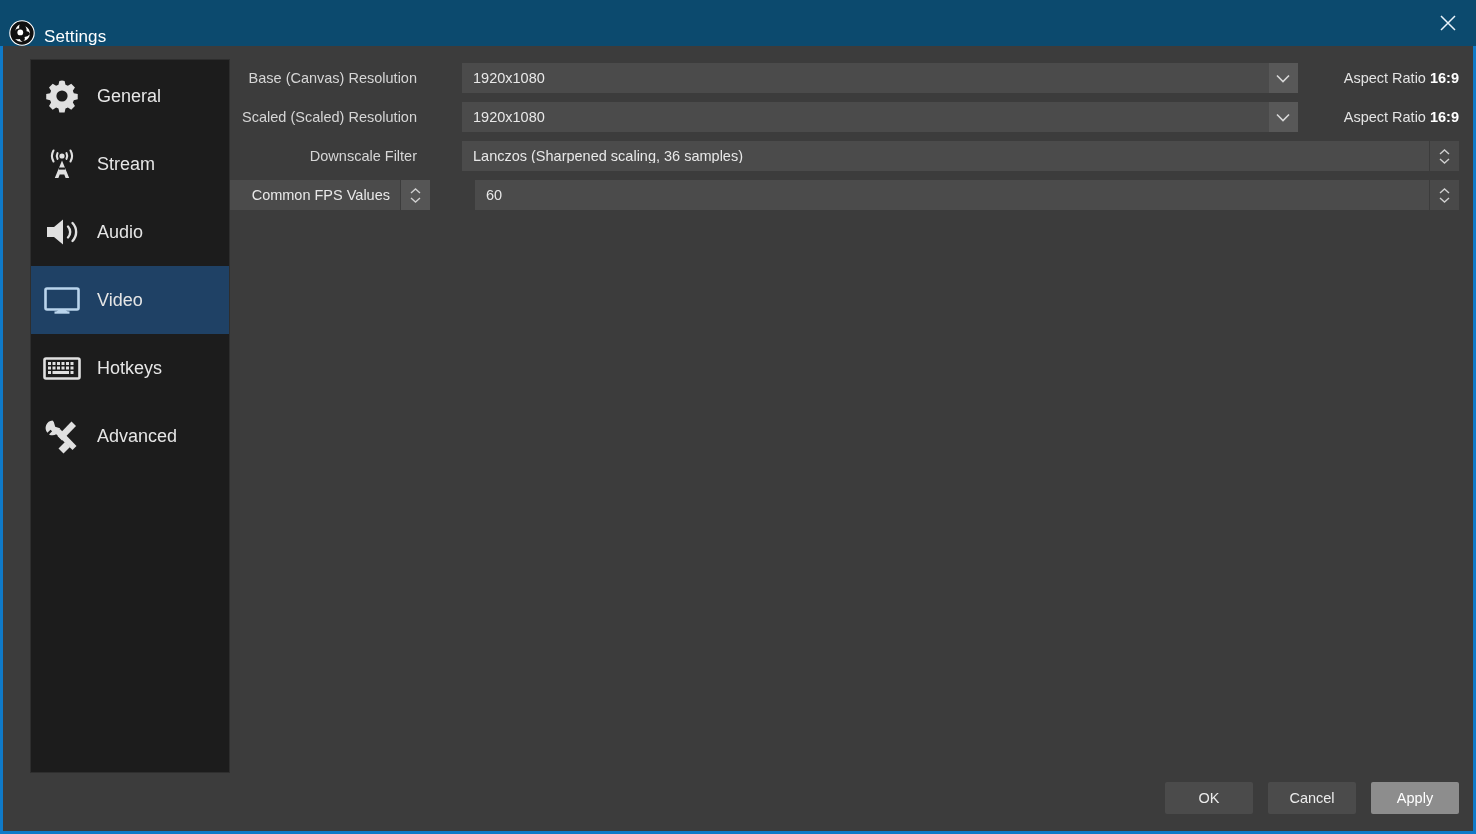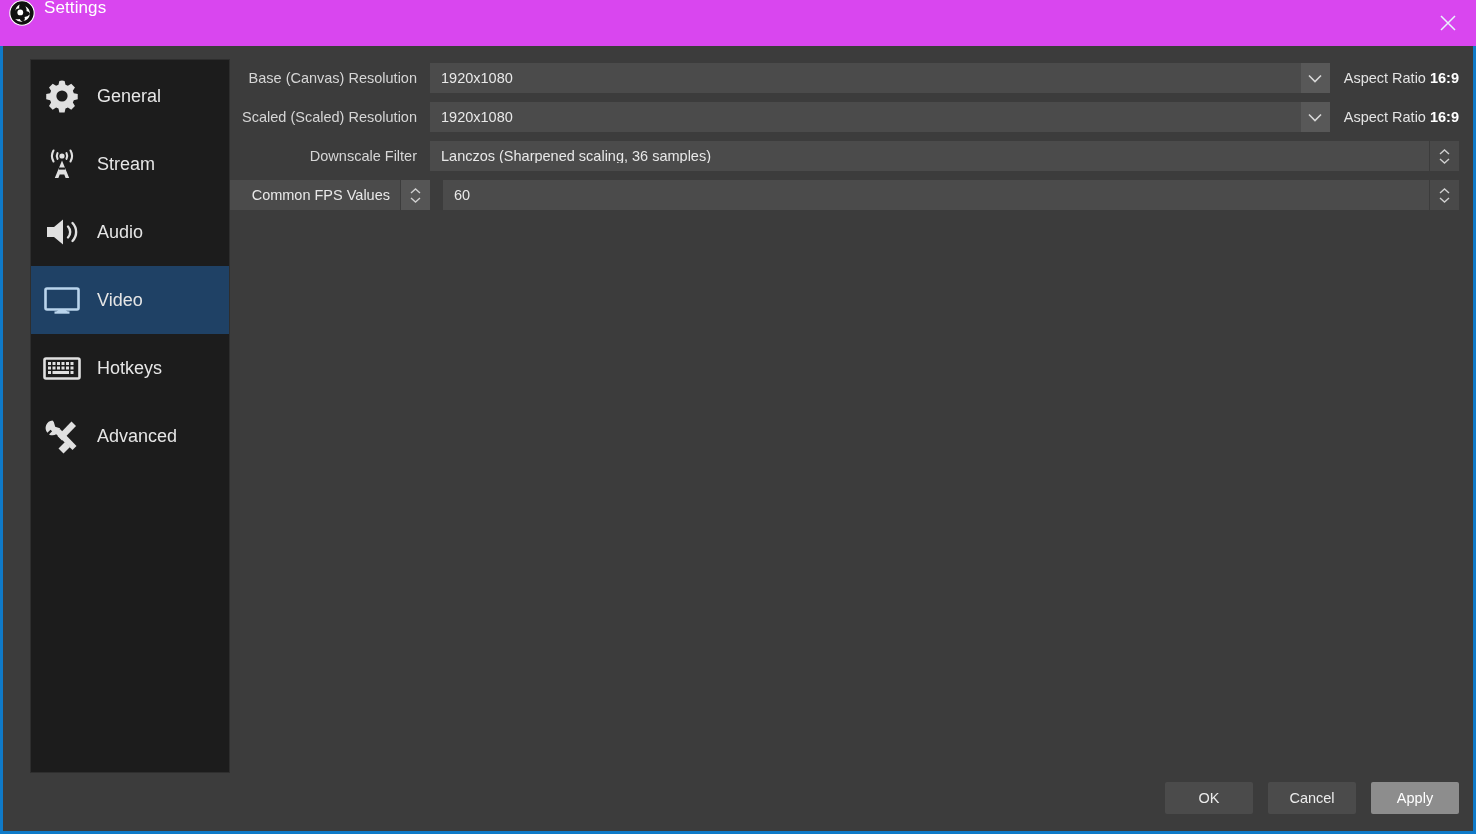--- a/index.html
+++ b/index.html
@@ -22,22 +22,22 @@
     background: #0f7ac8;           
     display: flex;
     flex-direction: column;
   }
 
   .titlebar {
     height: 46px;
     flex: 0 0 46px;
     position: relative;
     display: flex;
-    align-items: flex-start;
-    background: #d946ef;
+    align-items: flex-end;
+    background: #0c4a6e;
   }
   .title-logo {
     width: 26px;
     height: 26px;
     margin-left: 9px;
     margin-right: 9px;
     flex: 0 0 26px;
   }
   .title-text {
     color: #ffffff;
@@ -127,20 +127,21 @@
     padding: 13px 14px 0 0;
     box-sizing: border-box;
     min-width: 0;
   }
 
   .form-row {
     display: flex;
     align-items: center;
     height: 38px;
     margin-bottom: 1px;
+    gap: 32px;
   }
   .row-label {
     width: 200px;
     flex: 0 0 200px;
     text-align: right;
     color: #d6d6d6;
     font-size: 14.5px;
     padding-right: 13px;
     box-sizing: border-box;
     white-space: nowrap;

